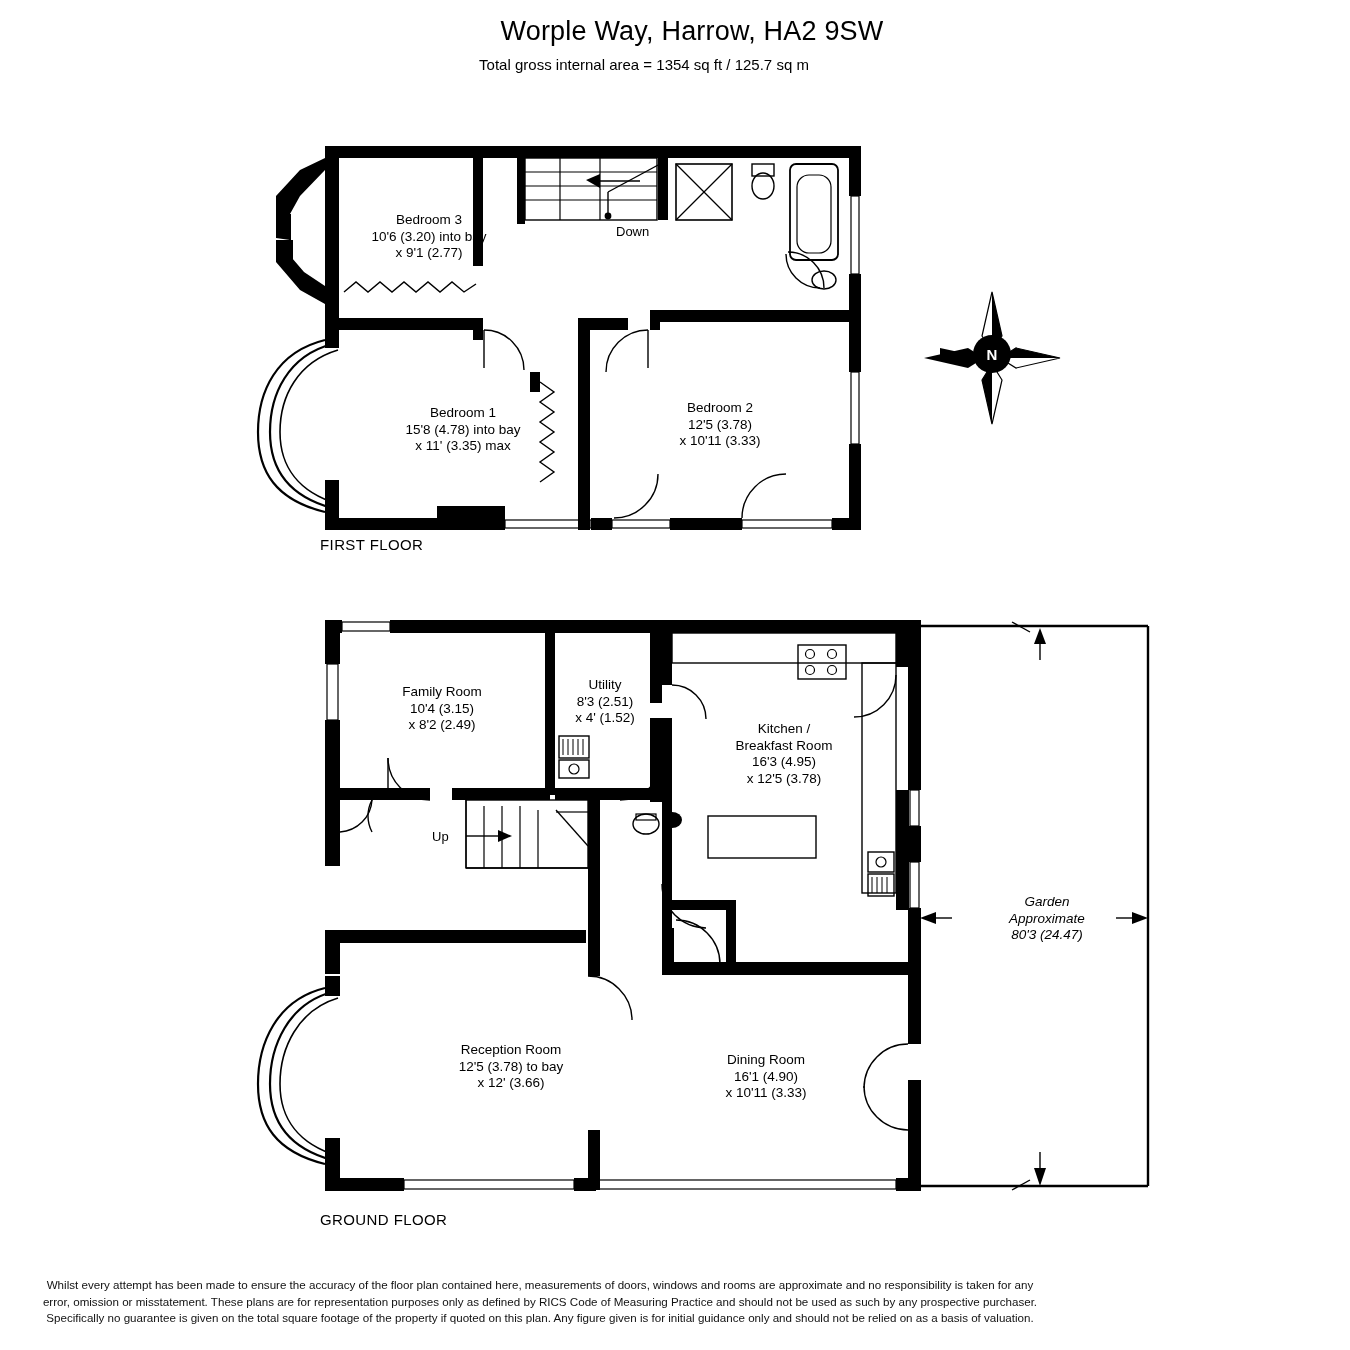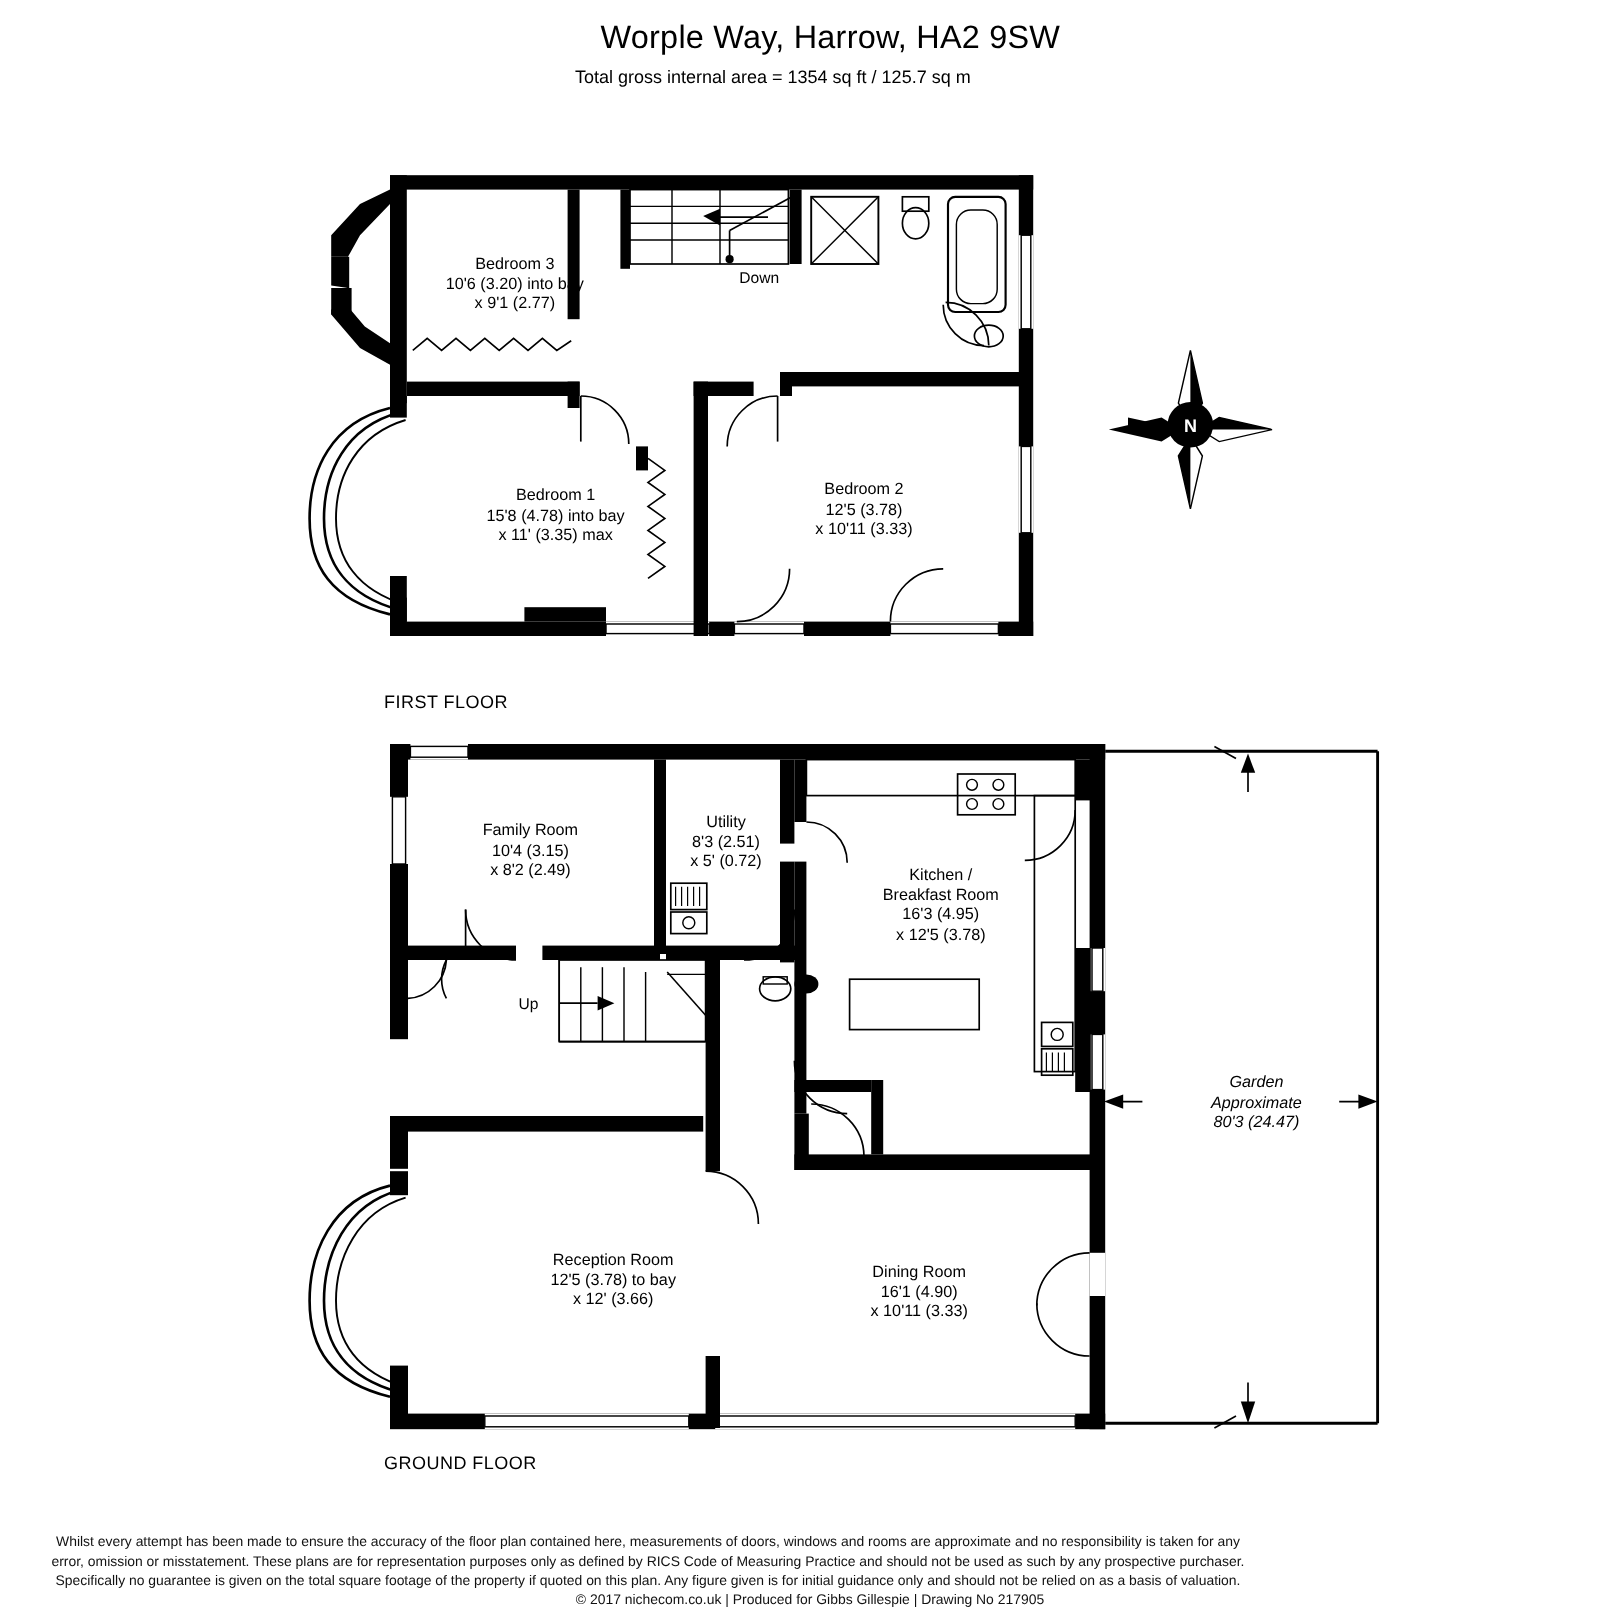--- a/index.html
+++ b/index.html
@@ -413,32 +413,32 @@
     <div>15'8 (4.78) into bay</div>
     <div>x 11' (3.35) max</div>
   </div>
 
   <div class="room" style="left:620px; top:400px; width:200px;">
     <div class="nm">Bedroom 2</div>
     <div>12'5 (3.78)</div>
     <div>x 10'11 (3.33)</div>
   </div>
 
-  <div class="floor-label" style="left:320px; top:577px;">FIRST FLOOR</div>
+  <div class="floor-label" style="left:320px; top:536px;">FIRST FLOOR</div>
 
   <div class="room" style="left:338px; top:684px; width:208px;">
     <div class="nm">Family Room</div>
     <div>10'4 (3.15)</div>
     <div>x 8'2 (2.49)</div>
   </div>
 
   <div class="room" style="left:520px; top:677px; width:170px;">
     <div class="nm">Utility</div>
     <div>8'3 (2.51)</div>
-    <div>x 5' (0.72)</div>
+    <div>x 4' (1.52)</div>
   </div>
 
   <div class="room" style="left:690px; top:721px; width:188px;">
     <div class="nm">Kitchen /</div>
     <div class="nm">Breakfast Room</div>
     <div>16'3 (4.95)</div>
     <div>x 12'5 (3.78)</div>
   </div>
 
   <div class="small-label" style="left:432px; top:829px;">Up</div>
@@ -461,15 +461,14 @@
     <div>80'3 (24.47)</div>
   </div>
 
   <div class="floor-label" style="left:320px; top:1211px;">GROUND FLOOR</div>
 
   <div class="disclaimer">
     <div>Whilst every attempt has been made to ensure the accuracy of the floor plan contained here, measurements of doors, windows and rooms are approximate and no responsibility is taken for any</div>
     <div>error, omission or misstatement. These plans are for representation purposes only as defined by RICS Code of Measuring Practice and should not be used as such by any prospective purchaser.</div>
     <div>Specifically no guarantee is given on the total square footage of the property if quoted on this plan. Any figure given is for initial guidance only and should not be relied on as a basis of valuation.</div>
   </div>
-  <div class="copyright">© 2017 nichecom.co.uk  |  Produced for Gibbs Gillespie  |  Drawing No 217905</div>
 
 </div>
 
 </body></html>

